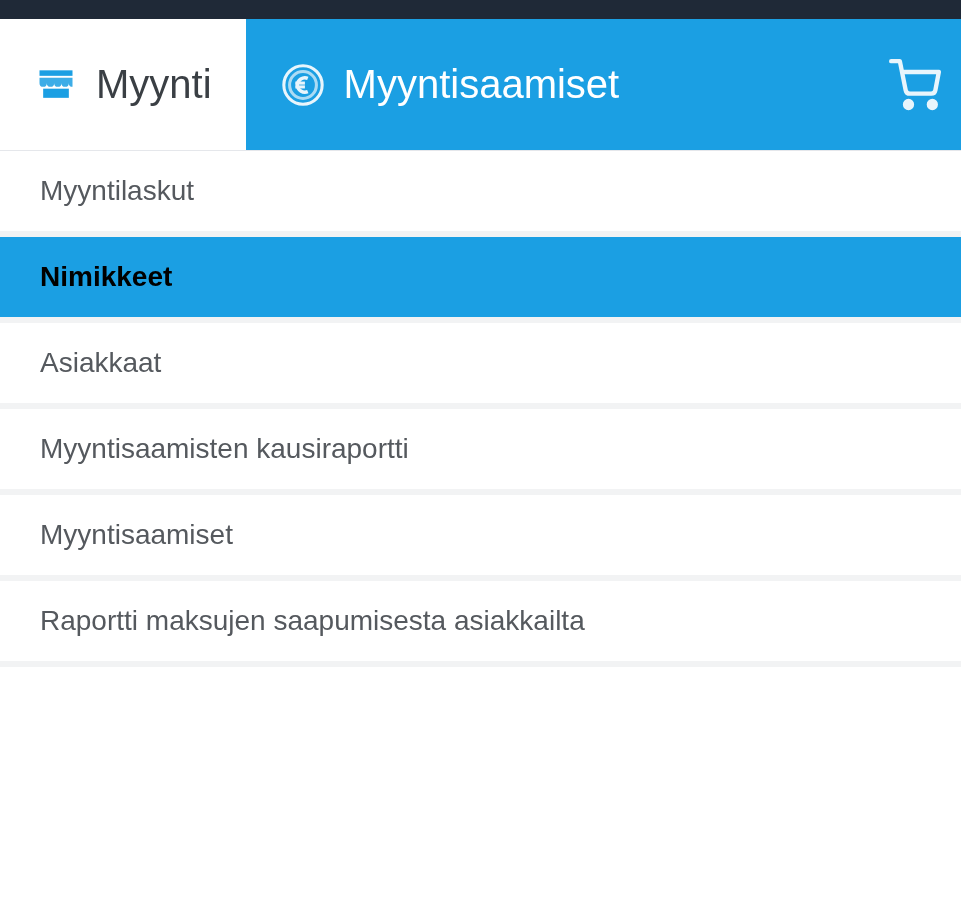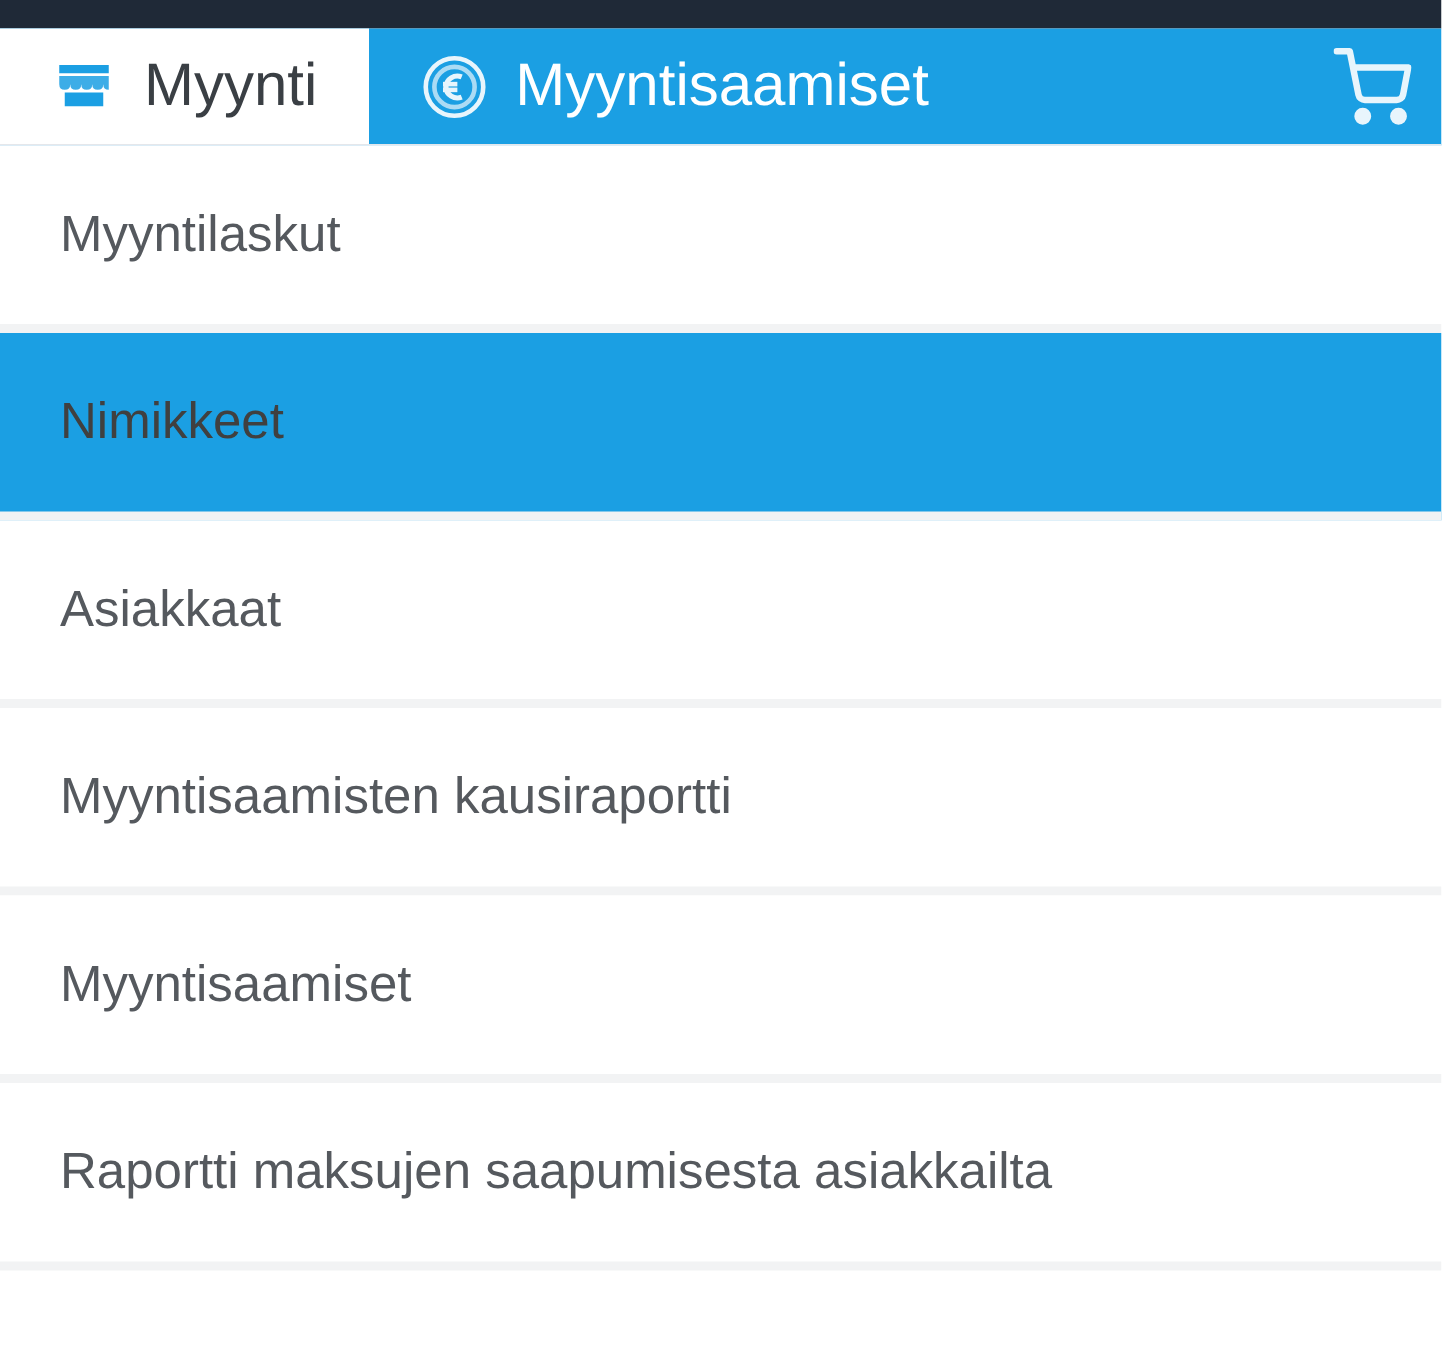--- a/index.html
+++ b/index.html
@@ -13,21 +13,21 @@
       font-family: "Segoe UI", Arial, sans-serif;
       background: #ffffff;
       overflow: hidden;
     }
     .topbar {
       height: 19px;
       background: #1f2937;
     }
     .tabs {
       display: flex;
-      height: 78px;
+      height: 132px;
       background: #1b9fe3;
       border-bottom: 1px solid #e5e7eb;
     }
     .tab {
       display: flex;
       align-items: center;
       padding: 0 34px;
       font-size: 40px;
       color: #ffffff;
       cursor: pointer;
@@ -47,31 +47,31 @@
     .tab:not(.active) .icon svg { color: #ffffff; opacity: 0.9; }
     .cart-tab {
       margin-left: auto;
       padding-right: 20px;
     }
     .menu {
       display: flex;
       flex-direction: column;
     }
     .menu-item {
-      padding: 40px 40px;
-      font-size: 34px;
+      padding: 24px 40px;
+      font-size: 28px;
       color: #55595e;
       background: #ffffff;
       border-bottom: 6px solid #f2f3f4;
       cursor: pointer;
     }
     .menu-item.selected {
       background: #1b9fe3;
-      color: #404040;
-      font-weight: 400;
+      color: #000000;
+      font-weight: 700;
       border-bottom: 6px solid #f2f3f4;
     }
     .menu-item:first-child {
       border-top: none;
     }
   </style>
 </head>
 <body>
 
 <div class="topbar"></div>

